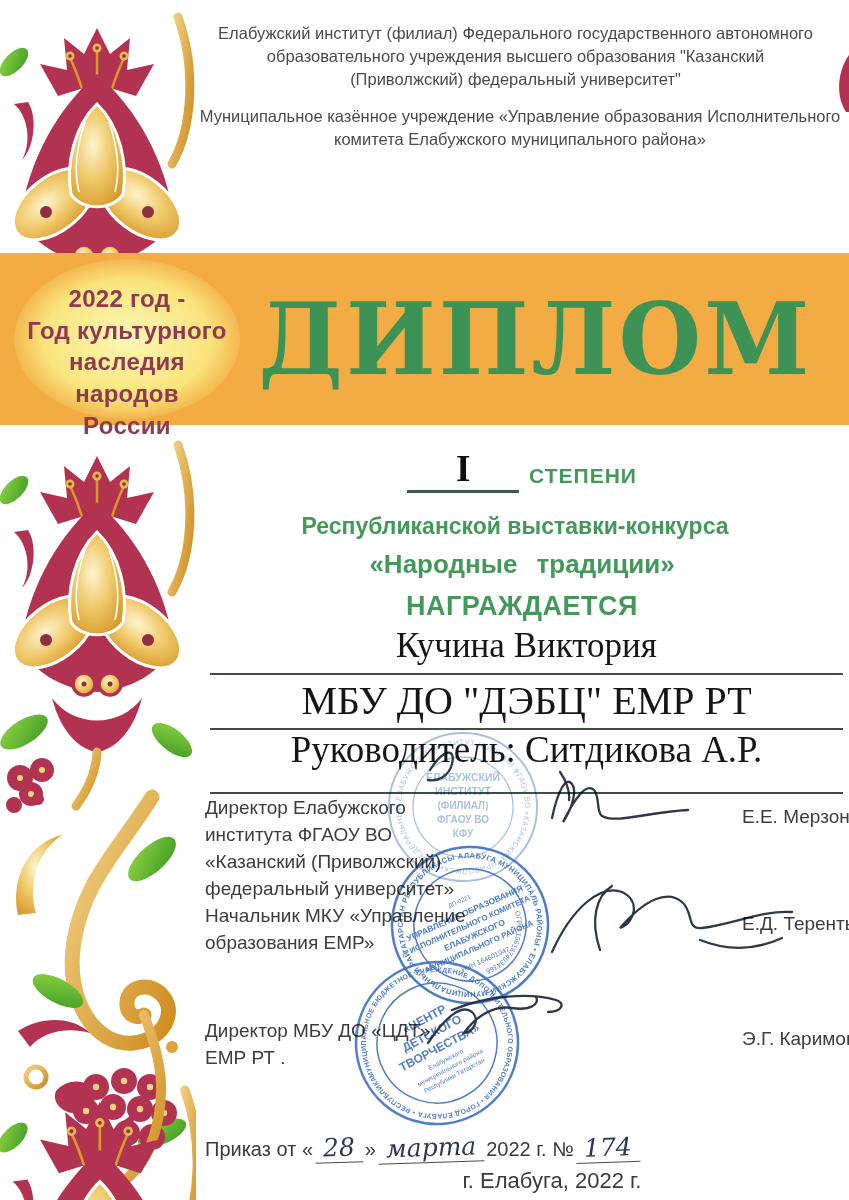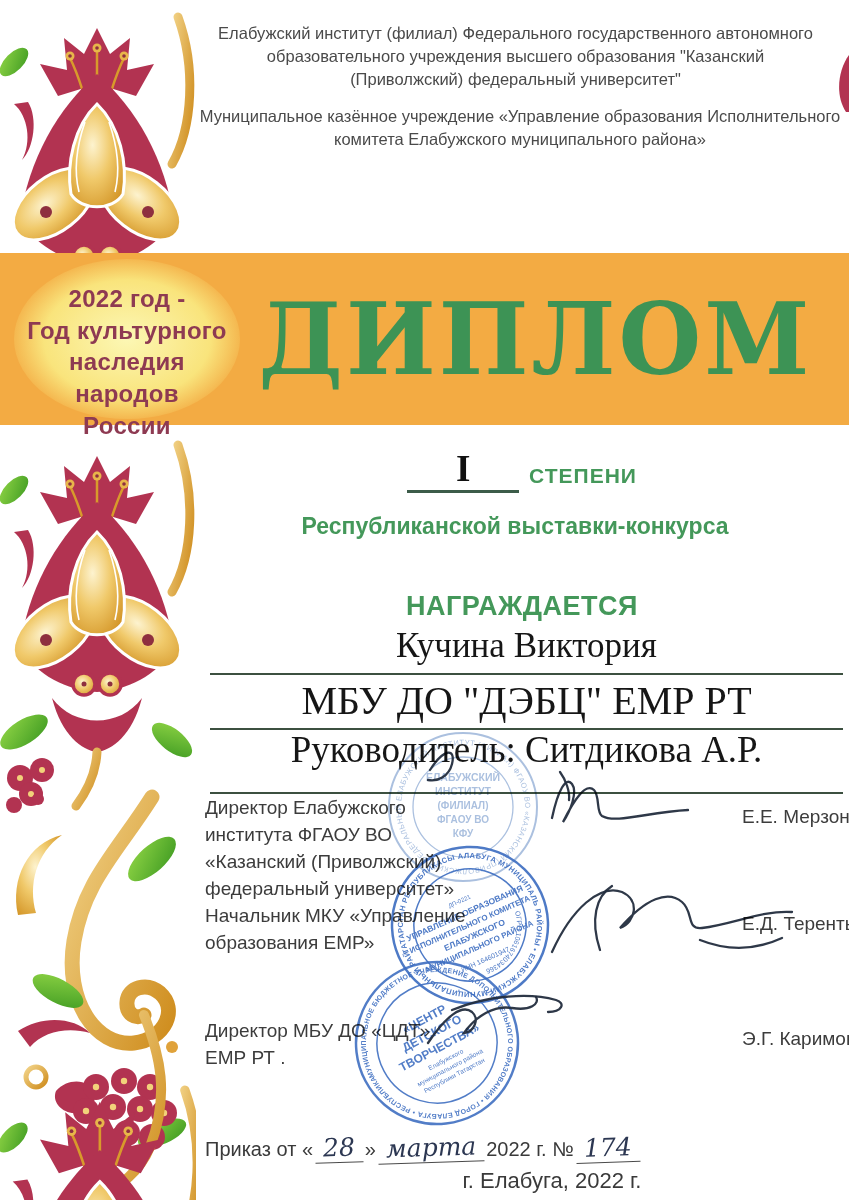--- a/index.html
+++ b/index.html
@@ -204,20 +204,21 @@
     </div>
     <div class="diploma-title">ДИПЛОМ</div>
   </div>
 
   <div class="degree-row">
     <span class="degree-line">I</span>
     <span class="degree-label t-green">СТЕПЕНИ</span>
   </div>
 
   <div class="event-line t-green">Республиканской выставки-конкурса</div>
+  <div class="event-name t-green">«Народные традиции»</div>
   <div class="awarded t-green">НАГРАЖДАЕТСЯ</div>
 
   <div class="rule-row recipient">Кучина Виктория</div>
   <div class="rule-row organization">МБУ ДО "ДЭБЦ" ЕМР РТ</div>
   <div class="rule-row supervisor">Руководитель: Ситдикова А.Р.</div>
 
   <div class="sig-label sig1-label">Директор Елабужского института ФГАОУ ВО «Казанский (Приволжский) федеральный университет»</div>
   <div class="sig-name sig1-name">Е.Е. Мерзон</div>
   <div class="sig-label sig2-label">Начальник МКУ «Управление образования ЕМР»</div>
   <div class="sig-name sig2-name">Е.Д. Терентьева</div>

